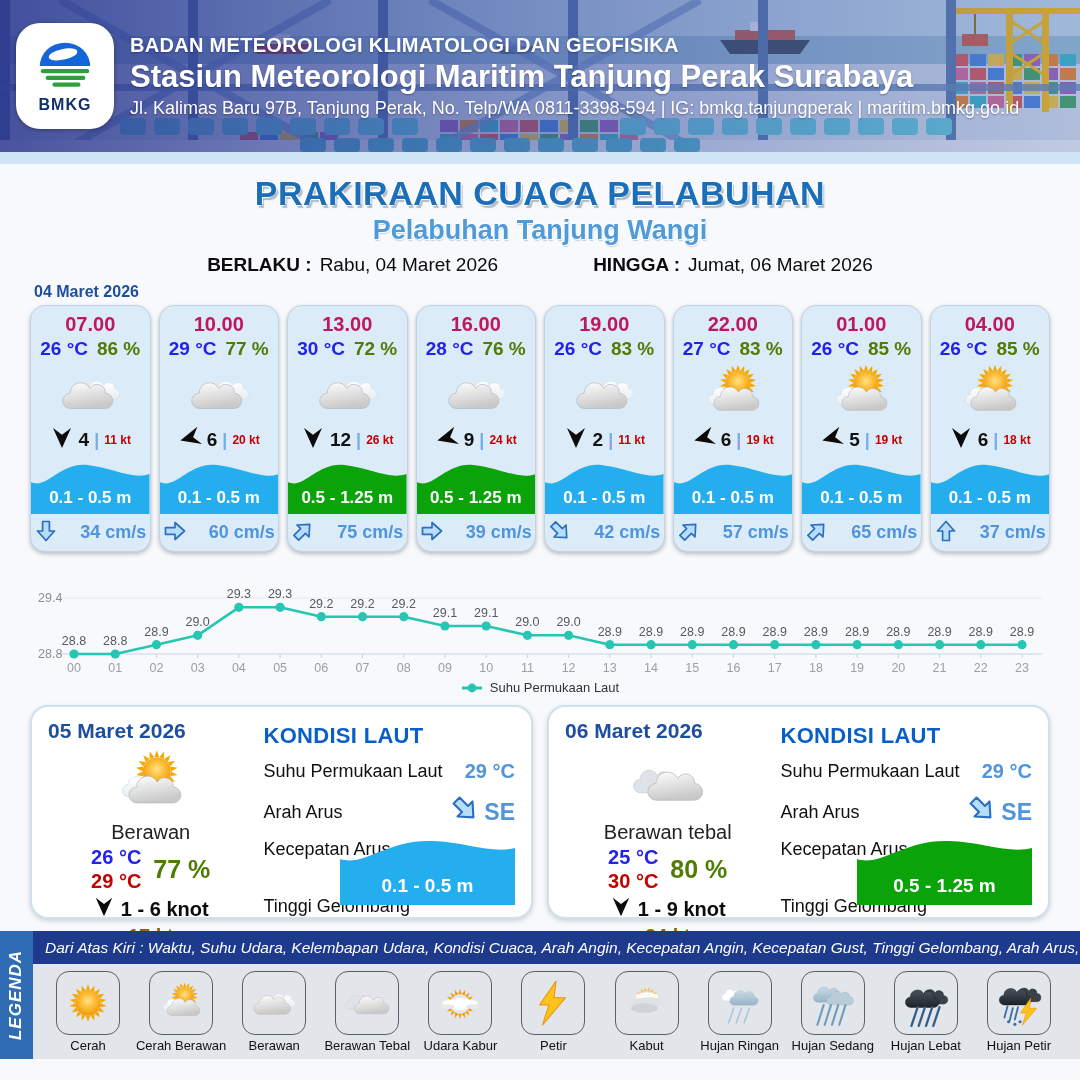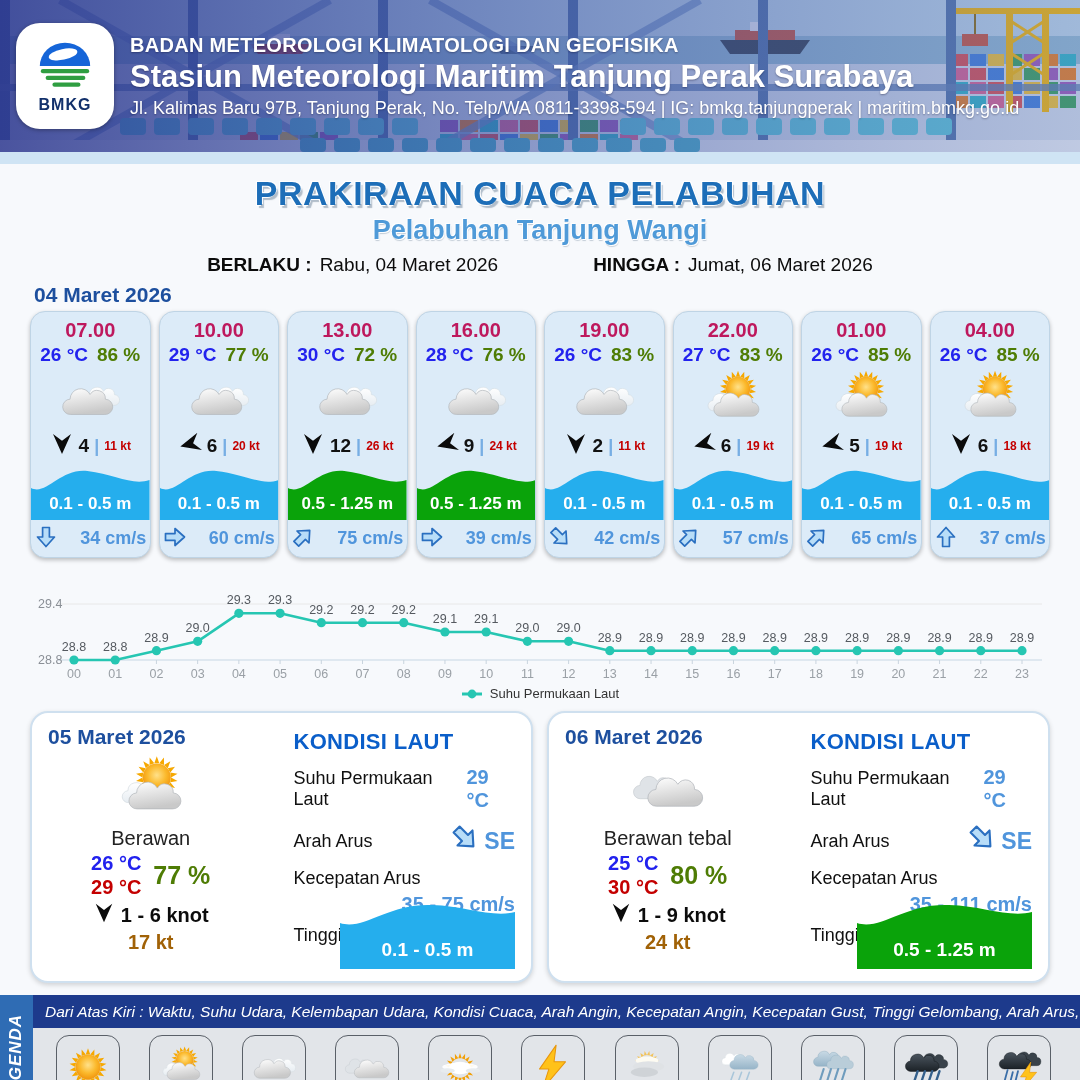--- a/index.html
+++ b/index.html
@@ -19,21 +19,21 @@
 
   
   .title-main{text-align:center;font-size:34px;font-weight:bold;color:#1d6eb8;margin-top:10px;letter-spacing:.5px;
     text-shadow:-1px -1px 0 #fff,1px -1px 0 #fff,-1px 1px 0 #fff,2px 3px 1px rgba(120,140,160,.55);}
   .title-sub{text-align:center;font-size:27px;font-weight:bold;color:#4f9ad8;margin-top:2px;
     text-shadow:-1px -1px 0 #fff,1px 1px 0 #fff,1px 2px 1px rgba(120,140,160,.4);}
   .validity{display:flex;justify-content:center;gap:95px;margin-top:8px;font-size:19px;color:#0c0c0c;}
   .validity b{margin-right:8px;}
 
   
-  .fdate{margin:7px 0 4px 34px;font-size:21px;font-weight:bold;color:#1d4f9e;}
+  .fdate{margin:7px 0 4px 34px;font-size:16px;font-weight:bold;color:#1d4f9e;}
   .cards-row{display:flex;gap:8px;margin:0 30px;}
   .fcard{flex:1;height:245px;background:#dcebf8;border:1px solid #bfd4e5;border-radius:15px;box-shadow:0 2px 4px rgba(0,0,0,.25);display:flex;flex-direction:column;overflow:hidden;}
   .ftime{text-align:center;font-weight:bold;font-size:20px;color:#be185d;margin-top:7px;}
   .ftr{display:flex;justify-content:center;gap:9px;font-size:19px;font-weight:bold;margin-top:2px;white-space:nowrap;}
   .ftemp{color:#2222ee;} .fhum{color:#4e7c04;}
   .ficon{flex:1;display:flex;align-items:center;justify-content:center;}
   .fwind{display:flex;align-items:center;justify-content:center;gap:3px;margin-bottom:2px;white-space:nowrap;}
   .fwspd{font-size:19px;font-weight:bold;color:#111;margin-left:2px;}
   .fsep{color:#77aee4;font-weight:bold;font-size:18px;margin:0 2px;}
   .fgust{font-size:12px;font-weight:bold;color:#c40000;}
@@ -42,21 +42,21 @@
   .fwavetext{position:absolute;left:0;right:0;bottom:6px;text-align:center;color:#fff;font-weight:bold;font-size:17px;white-space:nowrap;}
   .fcur{height:40px;display:flex;align-items:center;justify-content:center;gap:22px;}
   .fcurtext{font-size:18px;font-weight:bold;color:#5095dc;white-space:nowrap;}
 
   
   .chart-wrap{margin:10px 30px 0;}
   .chart-legend{display:flex;justify-content:center;align-items:center;gap:7px;margin-top:-4px;font-size:13px;color:#333;}
 
   
   .day-row{display:flex;gap:14px;margin:10px 30px 0;}
-  .dcard{flex:1;height:272px;background:#fff;border:2px solid #cfe0ef;border-radius:18px;box-shadow:0 2px 5px rgba(0,0,0,.16);display:flex;padding:12px 16px;box-sizing:border-box;gap:30px;}
+  .dcard{flex:1;height:214px;background:#fff;border:2px solid #cfe0ef;border-radius:18px;box-shadow:0 2px 5px rgba(0,0,0,.16);display:flex;padding:12px 16px;box-sizing:border-box;}
   .dleft{width:44%;display:flex;flex-direction:column;align-items:center;}
   .ddate{align-self:flex-start;font-size:21px;font-weight:bold;color:#1d4f9e;}
   .dicon{height:76px;margin-top:2px;}
   .dcond{font-size:20px;color:#222;}
   .dtemps{display:flex;align-items:center;gap:12px;margin-top:1px;}
   .dtcol{display:flex;flex-direction:column;font-size:20px;font-weight:bold;line-height:24px;}
   .dtmin{color:#2222ee;} .dtmax{color:#c40000;}
   .dhum{font-size:25px;font-weight:bold;color:#4e7c04;}
   .dwind{display:flex;align-items:center;gap:6px;margin-top:3px;font-size:20px;font-weight:bold;color:#0c0c0c;}
   .dgust{font-size:20px;font-weight:bold;color:#a16207;margin-top:2px;}

